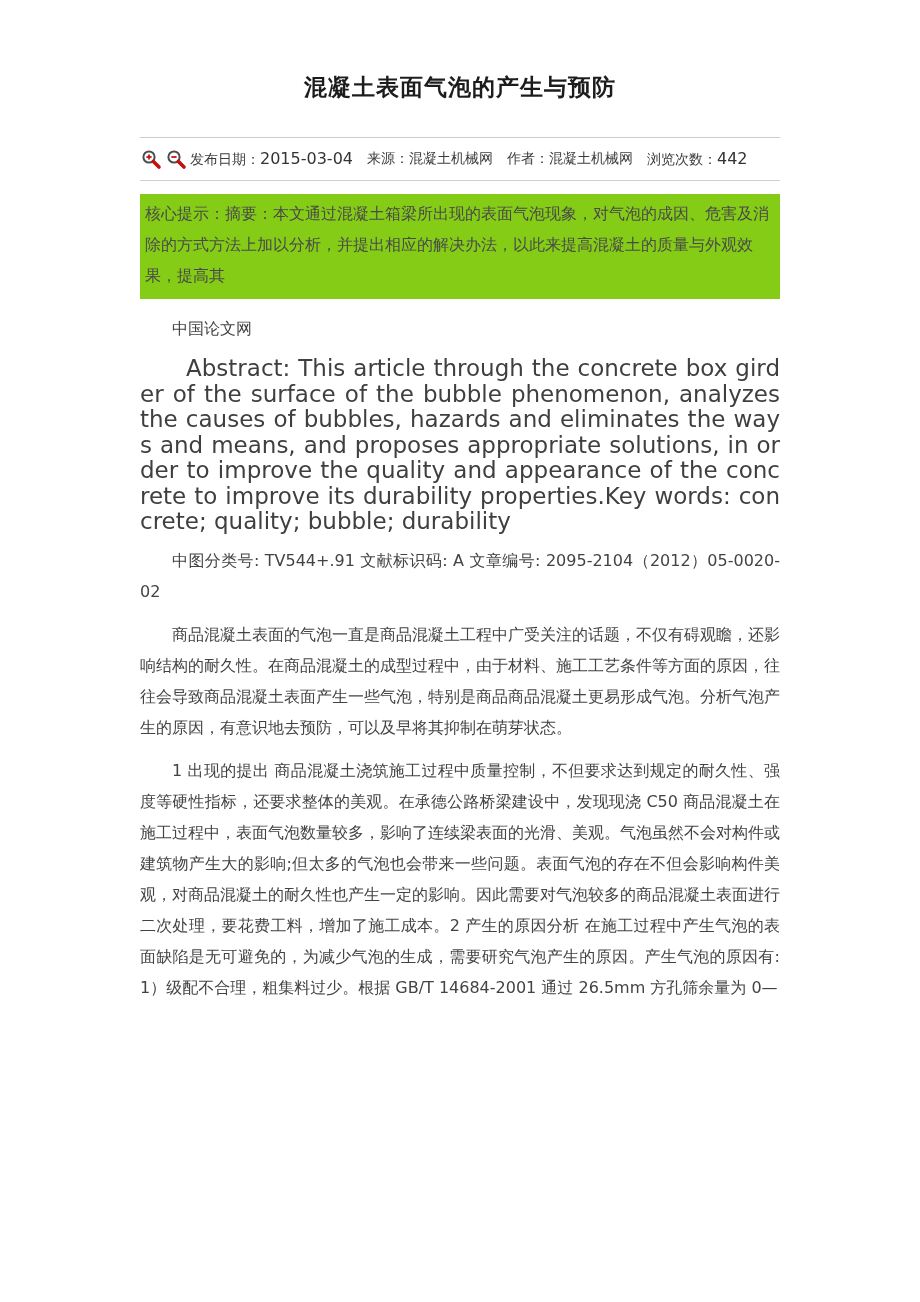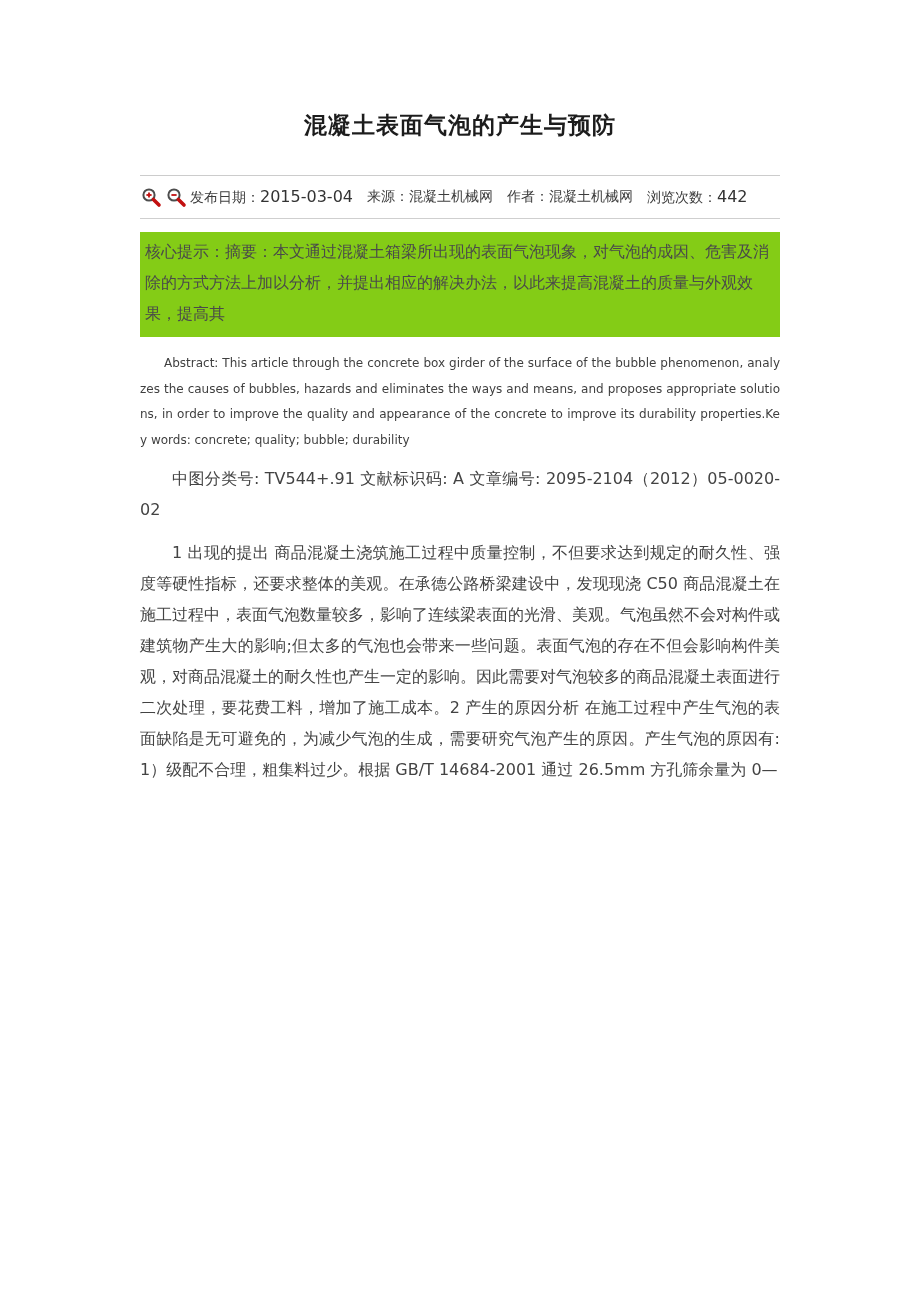--- a/index.html
+++ b/index.html
@@ -7,21 +7,21 @@
     padding: 0;
     background: #ffffff;
     width: 920px;
     height: 1302px;
     overflow: hidden;
     font-family: "DejaVu Sans", "Liberation Sans", sans-serif;
   }
   .page {
     width: 640px;
     margin: 0 auto;
-    padding-top: 110px;
+    padding-top: 72px;
   }
   .title {
     font-size: 23px;
     font-weight: bold;
     color: #1c1c1c;
     text-align: center;
     margin: 0 0 34px 0;
     letter-spacing: 1px;
   }
   .meta-bar {
@@ -56,21 +56,21 @@
   }
   .art p {
     font-size: 16px;
     line-height: 31px;
     color: #434343;
     text-align: justify;
     text-indent: 2em;
     margin: 0 0 12px 0;
   }
   .art p.en {
-    font-size: 12px;
+    font-size: 23px;
     line-height: 25.5px;
     color: #3f3f3f;
     word-break: break-all;
     margin: 0 0 10px 0;
   }
   .art p.gap-before { margin-top: 62px; }
   .art .b, .art span[style] { color: #333333; }
   svg { display: block; }
 </style>
 </head>
@@ -98,18 +98,20 @@
     </span>
     <span class="grp"><span>发布日期：</span><span class="num">2015-03-04</span></span>
     <span class="grp"><span>来源：</span><span>混凝土机械网</span></span>
     <span class="grp"><span>作者：</span><span>混凝土机械网</span></span>
     <span class="grp"><span>浏览次数：</span><span class="num">442</span></span>
   </div>
 
   <div class="core-box">核心提示：摘要：本文通过混凝土箱梁所出现的表面气泡现象，对气泡的成因、危害及消除的方式方法上加以分析，并提出相应的解决办法，以此来提高混凝土的质量与外观效果，提高其</div>
 
   <div class="art">
+    <p>中国论文网</p>
     <p class="en">Abstract: This article through the concrete box girder of the surface of the bubble phenomenon, analyzes the causes of bubbles, hazards and eliminates the ways and means, and proposes appropriate solutions, in order to improve the quality and appearance of the concrete to improve its durability properties.Key words: concrete; quality; bubble; durability</p>
     <p>中图分类号: TV544+.91 文献标识码: A 文章编号: 2095-2104（2012）05-0020-02</p>
+    <p>商品混凝土表面的气泡一直是商品混凝土工程中广受关注的话题，不仅有碍观瞻，还影响结构的耐久性。在商品混凝土的成型过程中，由于材料、施工工艺条件等方面的原因，往往会导致商品混凝土表面产生一些气泡，特别是商品商品混凝土更易形成气泡。分析气泡产生的原因，有意识地去预防，可以及早将其抑制在萌芽状态。</p>
     <p>1 出现的提出 商品混凝土浇筑施工过程中质量控制，不但要求达到规定的耐久性、强度等硬性指标，还要求整体的美观。在承德公路桥梁建设中，发现现浇 C50 商品混凝土在施工过程中，表面气泡数量较多，影响了连续梁表面的光滑、美观。气泡虽然不会对构件或建筑物产生大的影响;但太多的气泡也会带来一些问题。表面气泡的存在不但会影响构件美观，对商品混凝土的耐久性也产生一定的影响。因此需要对气泡较多的商品混凝土表面进行二次处理，要花费工料，增加了施工成本。2 产生的原因分析 在施工过程中产生气泡的表面缺陷是无可避免的，为减少气泡的生成，需要研究气泡产生的原因。产生气泡的原因有: 1）级配不合理，粗集料过少。根据 GB/T 14684-2001 通过 26.5mm 方孔筛余量为 0—</p>
   </div>
 
 </div>
 
 </body></html>

